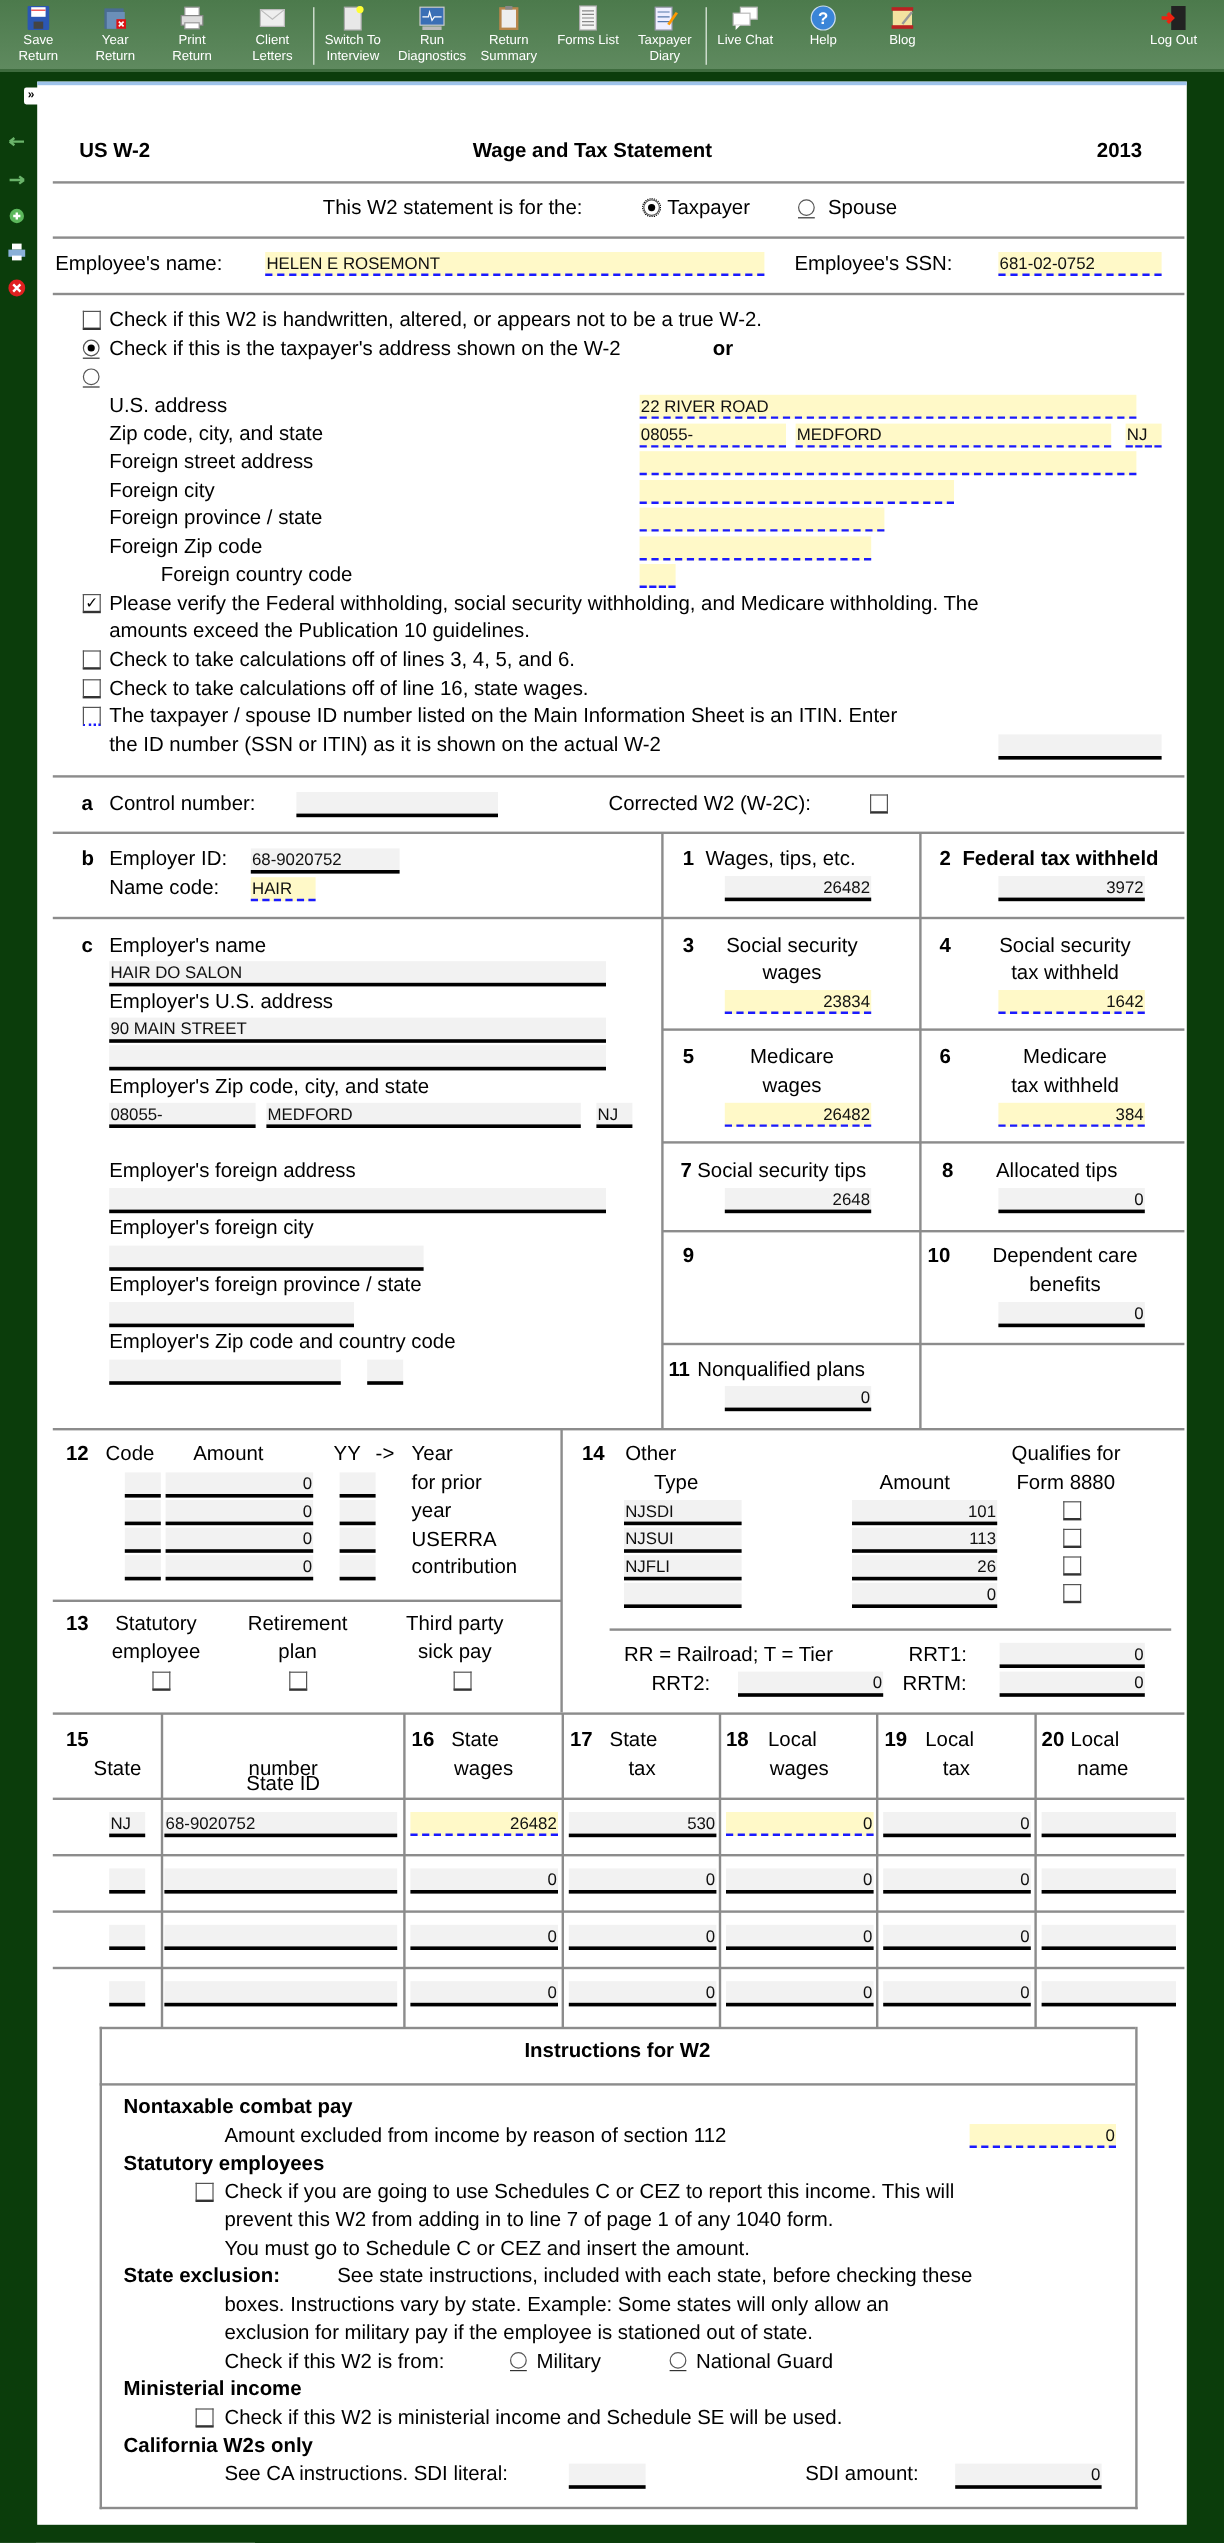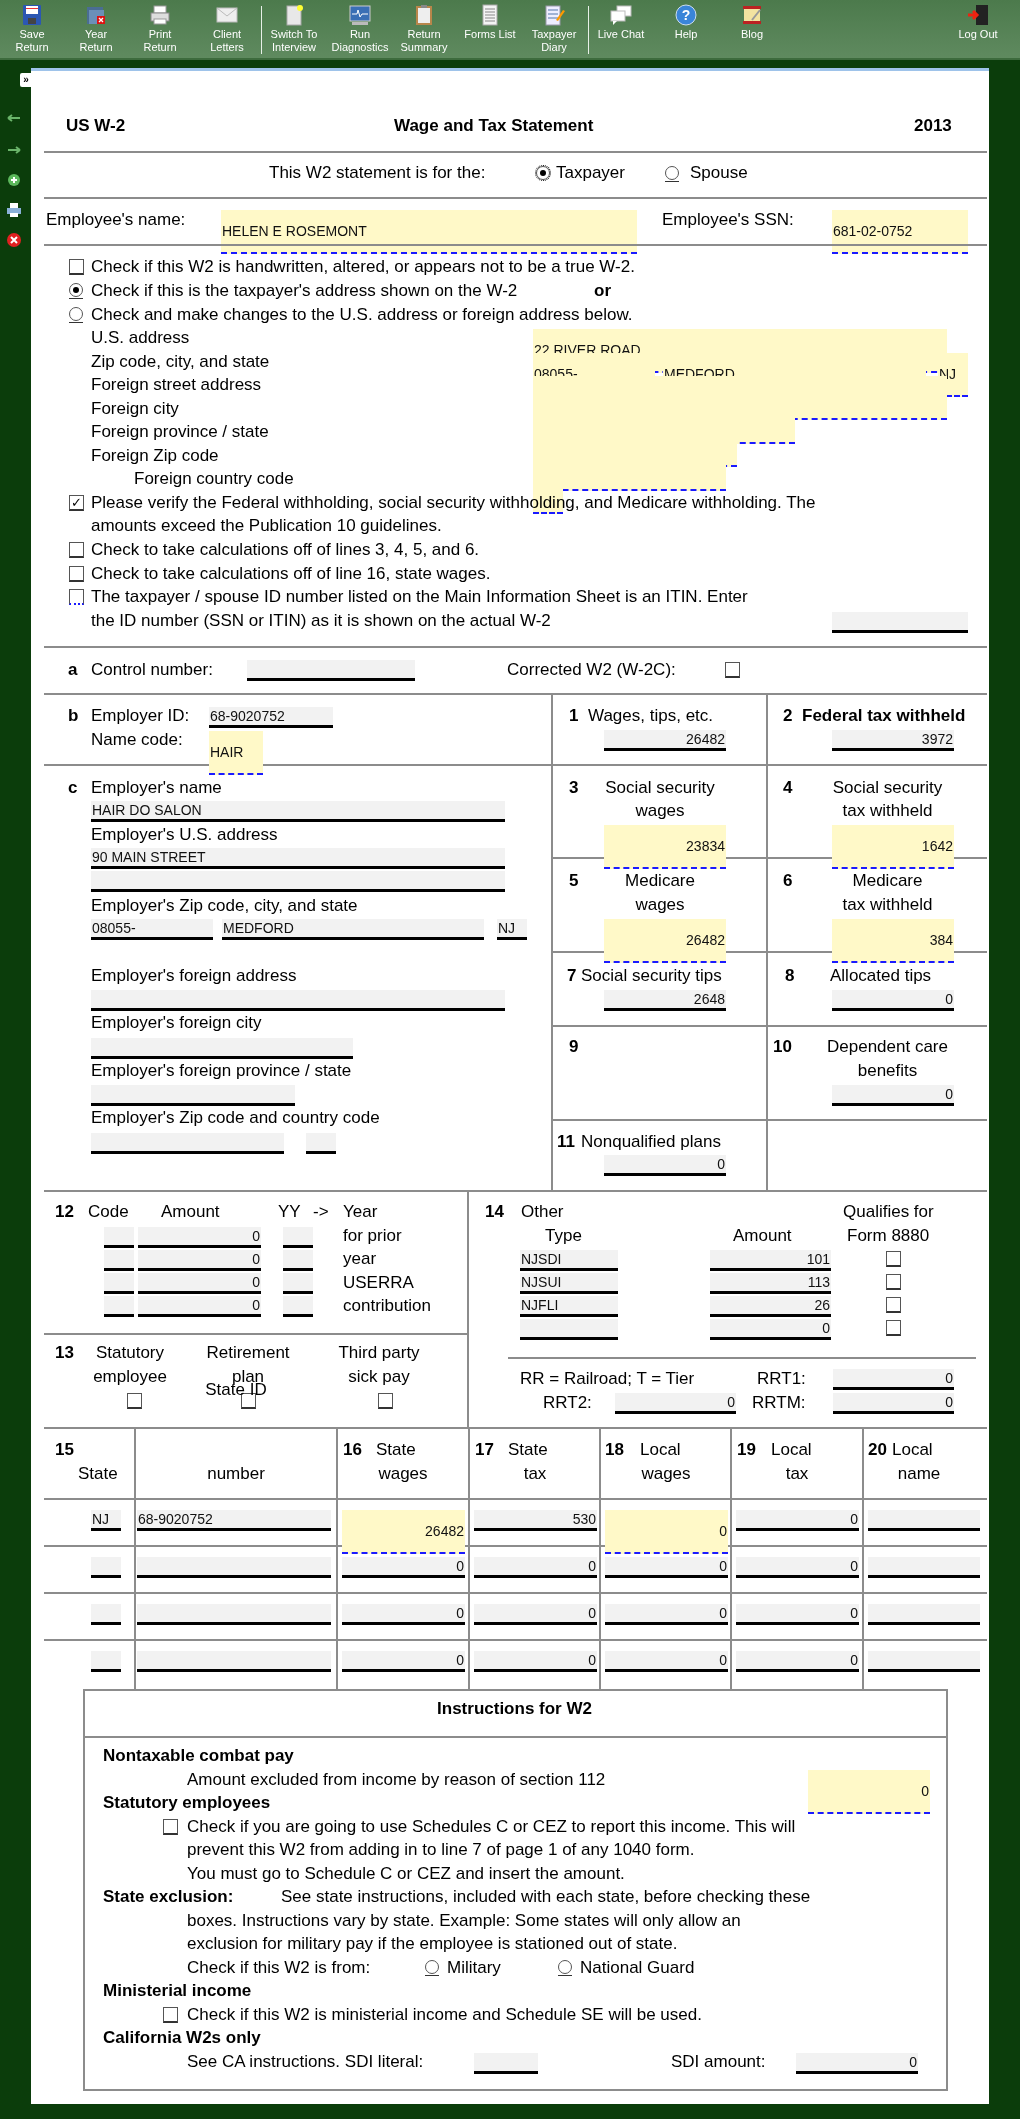--- a/index.html
+++ b/index.html
@@ -14,21 +14,21 @@
   .side { position:absolute; left:0; top:60px; width:30px; height:2059px; background:#0b3d0b; }
   .side-ic { position:absolute; left:6px; width:16px; height:16px; }
   .collapse { position:absolute; left:20px; top:73px; width:12px; height:14px; background:#fff; font-size:10px; line-height:14px; text-align:center; border-radius:2px 0 0 2px; font-weight:bold; }
   
   .page { position:absolute; left:31px; top:68px; width:958px; height:2033px; background:#fff; border-top:3px solid #9ec3ea; }
   .t { position:absolute; font-size:17px; white-space:nowrap; }
   .b { font-weight:bold; }
   .hr { position:absolute; height:2px; background:#8c8c8c; }
   .vr { position:absolute; width:2px; background:#8c8c8c; }
   
-  .fy { position:absolute; background:#fff9c8; border-bottom:2px dashed #1a1aff; font-size:14px; line-height:18px; height:18px; padding:12px 1px; white-space:nowrap; overflow:hidden; color:#111; }
+  .fy { position:absolute; background:#fff9c8; border-bottom:2px dashed #1a1aff; font-size:14px; line-height:18px; height:18px; padding:0 1px; white-space:nowrap; overflow:hidden; color:#111; }
   .fg { position:absolute; background:#f2f2f2; border-bottom:3px solid #000; font-size:14px; line-height:18px; height:18px; padding:0 1px; white-space:nowrap; overflow:hidden; color:#111; }
   .r { text-align:right; }
   .cb { position:absolute; width:13px; height:13px; border:1px solid #555; border-bottom:2px solid #333; background:#fff; font-size:13px; line-height:13px; text-align:center; }
   .rad { position:absolute; width:12px; height:12px; border:1px solid #555; border-radius:50%; background:#fff; }
   .rad.on::after { content:""; position:absolute; left:3px; top:3px; width:6px; height:6px; border-radius:50%; background:#000; }
   .rad-ul { position:absolute; height:1px; background:#333; width:14px; }
   .num { font-weight:bold; }
   .cn { text-align:center; }
 </style>
 </head>
@@ -197,21 +197,20 @@
   <div class="hr" style="left:44px;top:244px;width:943px;"></div>
 
   <div class="cb" style="left:69px;top:259px;"></div>
   <div class="t" style="left:91px;top:257px;">Check if this W2 is handwritten,  altered,  or appears not to be a true W-2.</div>
   <div class="rad on" style="left:69px;top:283px;"></div>
   <div class="rad-ul" style="left:69px;top:298px;"></div>
   <div class="t" style="left:91px;top:281px;">Check if this is the taxpayer's address shown on the W-2</div>
   <div class="t b" style="left:594px;top:281px;">or</div>
   <div class="rad" style="left:69px;top:307px;"></div>
   <div class="rad-ul" style="left:69px;top:322px;"></div>
-  <div class="t" style="left:91px;top:305px;">Check and make changes to the U.S.  address or foreign address below.</div>
 
   <div class="t" style="left:91px;top:328px;">U.S.  address</div>
   <div class="fy" style="left:533px;top:329px;width:412px;">22 RIVER ROAD</div>
   <div class="t" style="left:91px;top:352px;">Zip code,  city,  and state</div>
   <div class="fy" style="left:533px;top:353px;width:120px;">08055-</div>
   <div class="fy" style="left:663px;top:353px;width:261px;">MEDFORD</div>
   <div class="fy" style="left:938px;top:353px;width:28px;">NJ</div>
   <div class="t" style="left:91px;top:375px;">Foreign street address</div>
   <div class="fy" style="left:533px;top:376px;width:412px;"></div>
   <div class="t" style="left:91px;top:399px;">Foreign city</div>
@@ -399,21 +398,21 @@
   <div class="vr" style="left:599px;top:1428px;height:262px;"></div>
   <div class="vr" style="left:730px;top:1428px;height:262px;"></div>
   <div class="vr" style="left:862px;top:1428px;height:262px;"></div>
   <div class="hr" style="left:44px;top:1498px;width:943px;"></div>
   <div class="hr" style="left:44px;top:1545px;width:943px;"></div>
   <div class="hr" style="left:44px;top:1592px;width:943px;"></div>
   <div class="hr" style="left:44px;top:1639px;width:943px;"></div>
 
   <div class="t num" style="left:55px;top:1440px;">15</div>
   <div class="t" style="left:78px;top:1464px;">State</div>
-  <div class="t cn" style="left:136px;top:1380px;width:200px;">State ID</div>
+  <div class="t cn" style="left:136px;top:1477px;width:200px;">State ID</div>
   <div class="t cn" style="left:136px;top:1464px;width:200px;">number</div>
   <div class="t num" style="left:343px;top:1440px;">16</div>
   <div class="t" style="left:376px;top:1440px;">State</div>
   <div class="t cn" style="left:338px;top:1464px;width:130px;">wages</div>
   <div class="t num" style="left:475px;top:1440px;">17</div>
   <div class="t" style="left:508px;top:1440px;">State</div>
   <div class="t cn" style="left:470px;top:1464px;width:130px;">tax</div>
   <div class="t num" style="left:605px;top:1440px;">18</div>
   <div class="t" style="left:640px;top:1440px;">Local</div>
   <div class="t cn" style="left:601px;top:1464px;width:130px;">wages</div>

